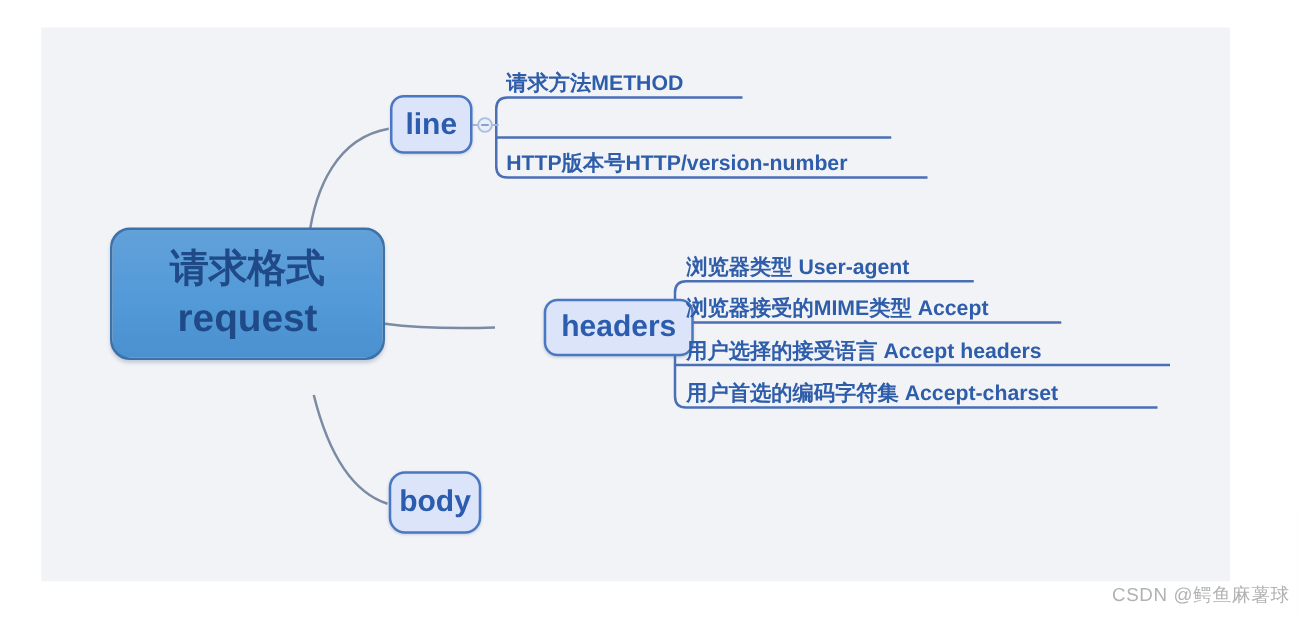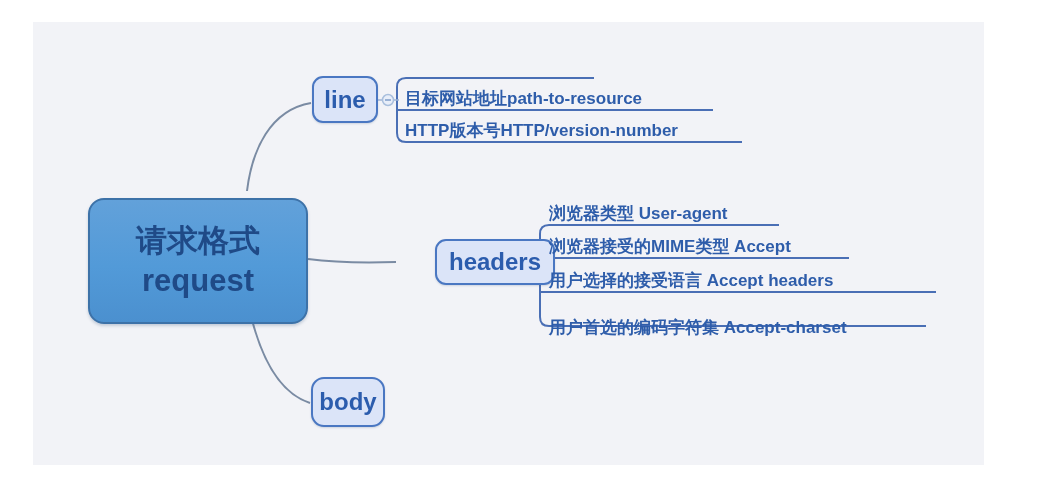--- a/index.html
+++ b/index.html
@@ -10,21 +10,21 @@
   .canvas{
     position:absolute;left:33px;top:22px;width:951px;height:443px;
     background:#f2f3f7;
   }
   svg.links{position:absolute;left:0;top:0;width:1038px;height:497px;pointer-events:none;}
   .node{
     position:absolute;display:flex;flex-direction:column;align-items:center;justify-content:center;
     box-sizing:border-box;text-align:center;
   }
   .node.root{
-    left:88px;top:198px;width:220px;height:126px;border-radius:16px;
+    left:88px;top:182px;width:220px;height:106px;border-radius:16px;
     background:linear-gradient(180deg,#62a1da 0%,#529ad8 55%,#4b90cf 100%);
     border:2px solid #3d72a8;
     color:#1f4a87;font-size:31px;font-weight:bold;line-height:1.28;
     box-shadow:0 2px 3px rgba(60,90,130,0.25);
   }
   .node.branch{
     background:#dbe4f8;border:2px solid #4a77c2;border-radius:11px;
     color:#2b5cad;font-size:24px;font-weight:bold;
     box-shadow:0 1px 2px rgba(60,90,130,0.2);
   }
@@ -80,22 +80,23 @@
   <div class="node branch line">
     <span>line</span>
   </div>
   <div class="node branch headers">
     <span>headers</span>
   </div>
   <div class="node branch body">
     <span>body</span>
   </div>
 
-  <div class="topic" style="left:405px;top:89px;">目标网站地址path-to-resource</div>
+  <div class="topic" style="left:405px;top:57px;">请求方法METHOD</div>
   <div class="topic" style="left:405px;top:121px;">HTTP版本号HTTP/version-number</div>
 
   <div class="topic" style="left:549px;top:204px;">浏览器类型 User-agent</div>
   <div class="topic" style="left:549px;top:237px;">浏览器接受的MIME类型 Accept</div>
   <div class="topic" style="left:549px;top:271px;">用户选择的接受语言 Accept headers</div>
-  <div class="topic" style="left:549px;top:305px;margin-top:13px;">用户首选的编码字符集 Accept-charset</div>
+  <div class="topic" style="left:549px;top:305px;">用户首选的编码字符集 Accept-charset</div>
 
+  <div class="watermark">CSDN @鳄鱼麻薯球</div>
 
 </div>
 
 </body></html>

